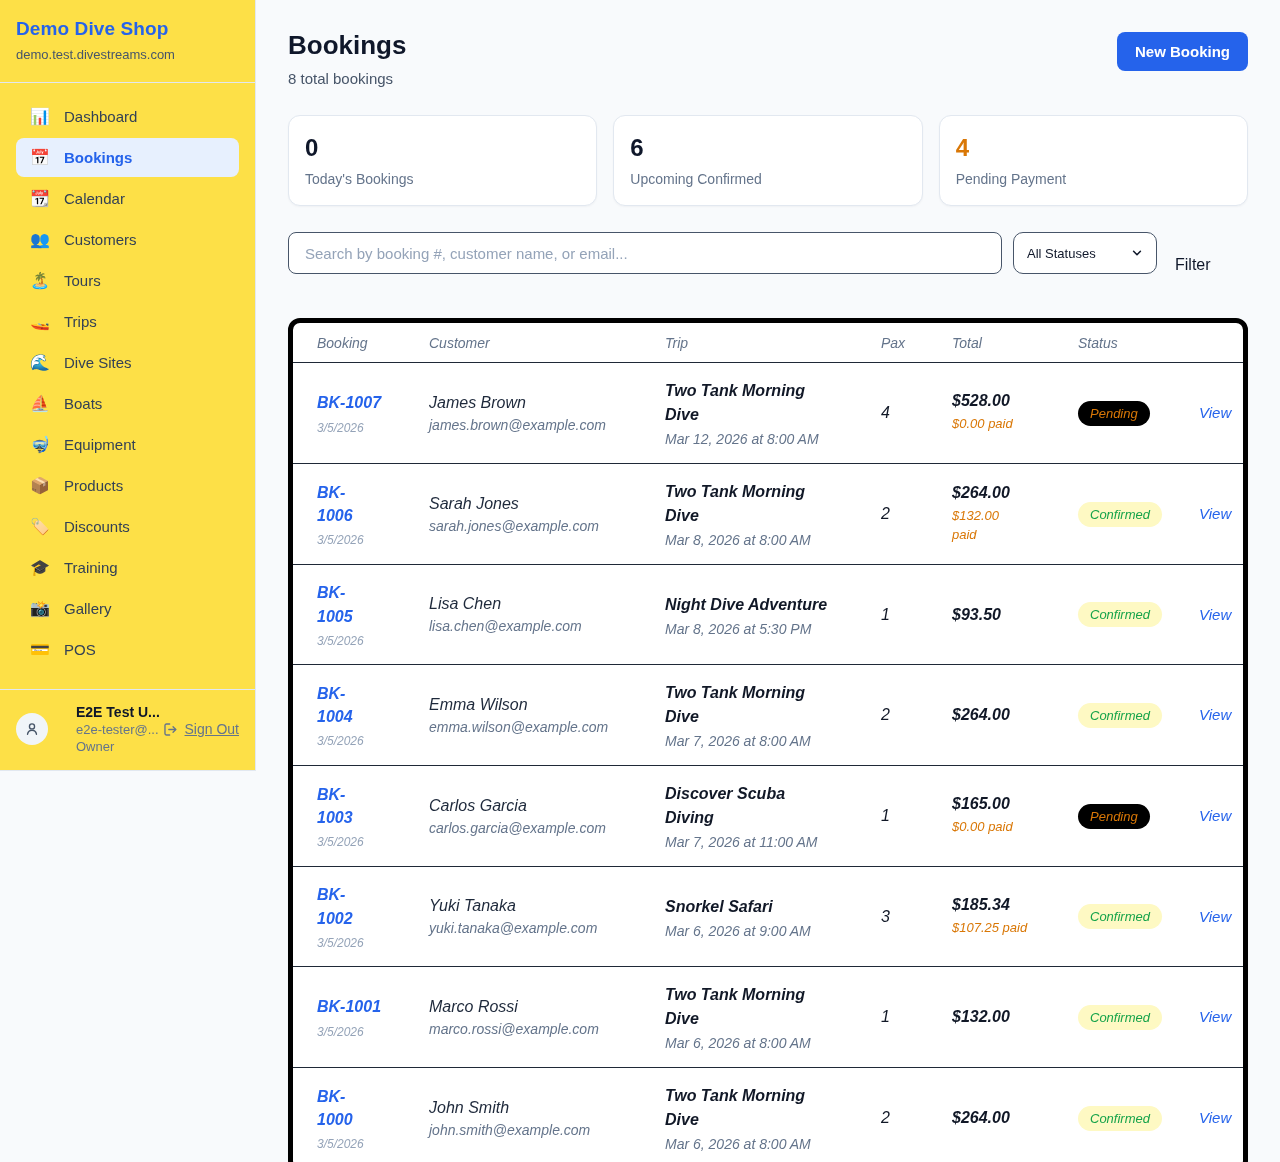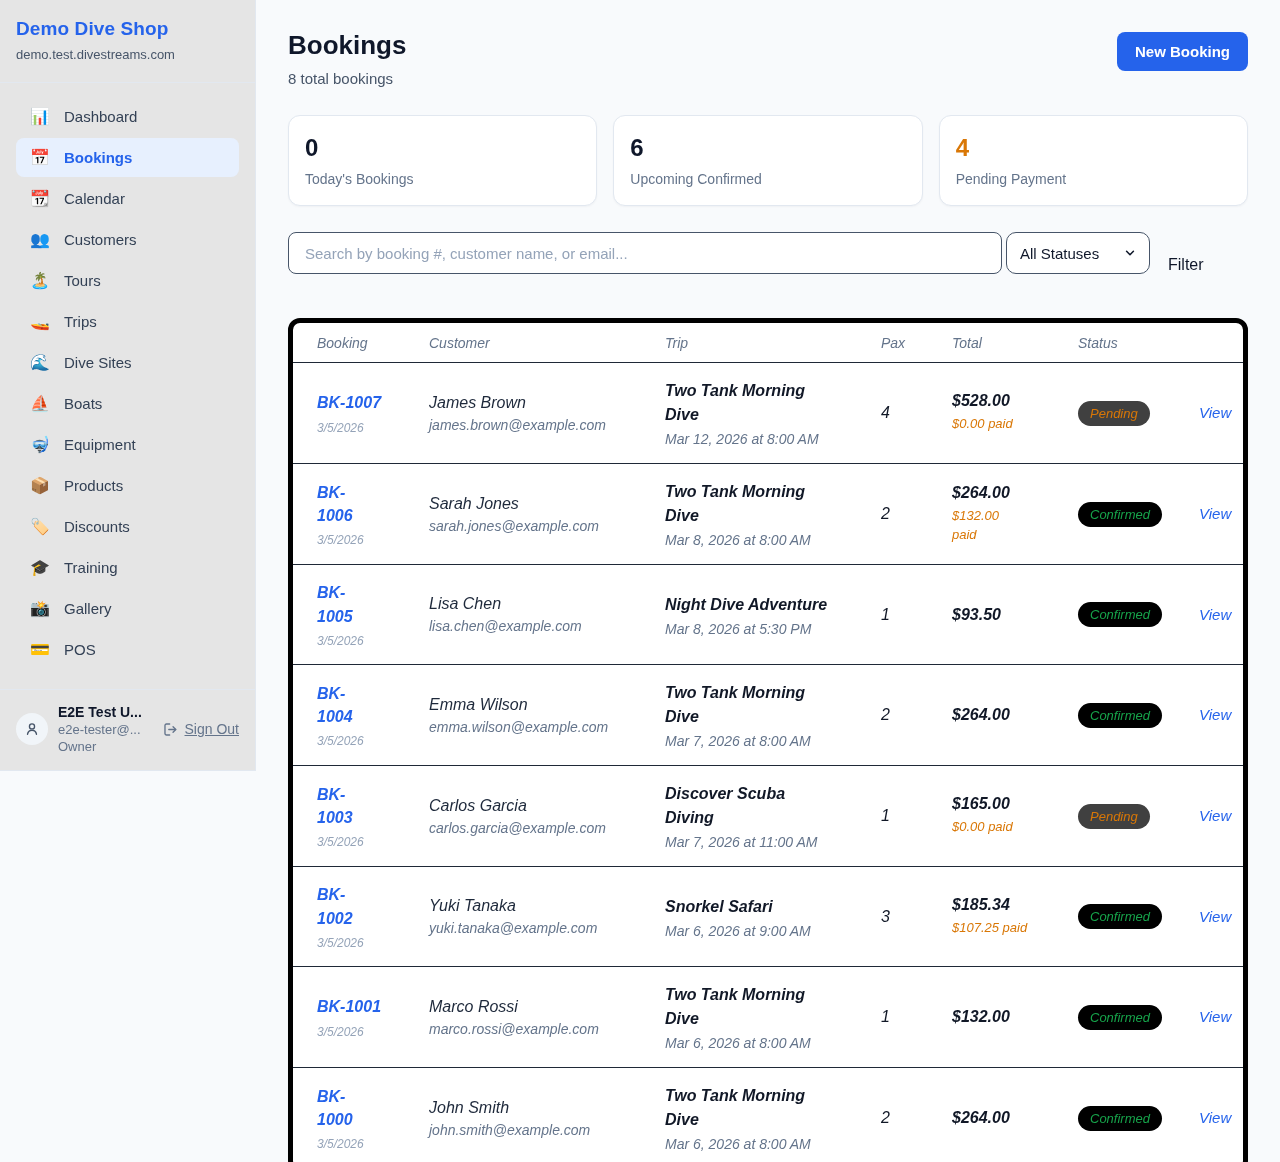--- a/index.html
+++ b/index.html
@@ -8,42 +8,42 @@
     font-family: "Liberation Sans", sans-serif;
     background: #f8fafc;
     color: #0f172a;
     min-height: 1162px;
   }
   .app { display: flex; width: 1280px; min-height: 1162px; align-items: flex-start; }
 
   
   .sidebar {
     width: 256px; flex: 0 0 256px;
-    background: #e5e5e5;
+    background: #fde047;
     border-right: 1px solid #e2e8f0;
     border-bottom: 1px solid #e2e8f0;
   }
   .brand { padding: 18px 16px 20px; border-bottom: 1px solid #e2e8f0; }
   .brand-name { color: #2563eb; font-size: 19px; font-weight: 800; letter-spacing: .1px; }
   .brand-domain { margin-top: 7px; font-size: 13px; color: #475569; }
   .nav { padding: 14px 16px 10px; }
   .nav-item {
     display: flex; align-items: center; gap: 14px;
     padding: 10px 14px; border-radius: 8px;
     font-size: 15px; color: #334155; text-decoration: none;
     cursor: pointer; margin-bottom: 2px;
   }
   .nav-item.active { background: #e7f0fe; color: #2563eb; font-weight: 600; }
   .nav-icon { width: 20px; font-size: 16px; text-align: center; flex: 0 0 20px; }
 
   .user-box {
     border-top: 1px solid #e2e8f0;
     margin-top: 8px;
     padding: 14px 16px 16px;
-    display: flex; align-items: center; gap: 10px;
+    display: flex; align-items: center; gap: 28px;
   }
   .avatar {
     width: 32px; height: 32px; border-radius: 50%;
     background: #f1f5f9; flex: 0 0 32px;
     display: flex; align-items: center; justify-content: center;
   }
   .user-meta { flex: 1; min-width: 0; }
   .user-name { font-size: 14px; font-weight: 700; color: #0f172a; white-space: nowrap; }
   .user-email, .user-role { font-size: 13px; color: #64748b; margin-top: 2px; white-space: nowrap; }
   .signout {
@@ -76,21 +76,21 @@
     flex: 1; height: 42px; max-width: 714px;
     border: 1px solid #475569; border-radius: 8px;
     padding: 0 16px; font-family: inherit; font-size: 15px; color: #0f172a;
     background: #ffffff; outline: none;
   }
   .search-input::placeholder { color: #94a3b8; }
   .select {
     height: 42px; min-width: 144px;
     border: 1px solid #475569; border-radius: 10px; background: #ffffff;
     display: flex; align-items: center; justify-content: space-between; gap: 10px;
-    padding: 0 13px; font-size: 15px; font-weight: 500; color: #0f172a; cursor: pointer;
+    padding: 0 13px; font-size: 13px; font-weight: 500; color: #0f172a; cursor: pointer; margin-left: 7px;
   }
   .filter-btn {
     background: none; border: none; font-family: inherit;
     font-size: 16px; color: #0f172a; cursor: pointer; padding: 0 14px;
   }
 
   
   .table-card {
     margin-top: 44px; background: #ffffff;
     border: 5px solid #000000; border-radius: 12px;
@@ -113,22 +113,22 @@
   .cemail { margin-top: 5px; font-size: 14px; color: #64748b; }
   .tname { font-size: 16px; font-weight: 600; color: #111827; white-space: pre-line; line-height: 1.5; }
   .tdate { margin-top: 4px; font-size: 14px; color: #64748b; }
   .pax { font-size: 16px; color: #111827; }
   .amount { font-size: 16px; font-weight: 700; color: #111827; }
   .paid { margin-top: 5px; font-size: 13px; color: #d97706; white-space: pre-line; line-height: 1.4; }
   .badge {
     display: inline-block; font-size: 13px; font-weight: 500;
     padding: 5px 12px; border-radius: 999px;
   }
-  .badge.pending { background: #404040; color: #d97706; }
-  .badge.confirmed { background: #000000; color: #16a34a; }
+  .badge.pending { background: #000000; color: #d97706; }
+  .badge.confirmed { background: #fef9c3; color: #16a34a; }
   .view-link { color: #2563eb; font-size: 15px; font-weight: 500; text-decoration: none; cursor: pointer; }
 </style>
 </head>
 <body>
 
 <div class="app">
 
   <aside class="sidebar">
     <div class="brand">
       <div class="brand-name">Demo Dive Shop</div>

